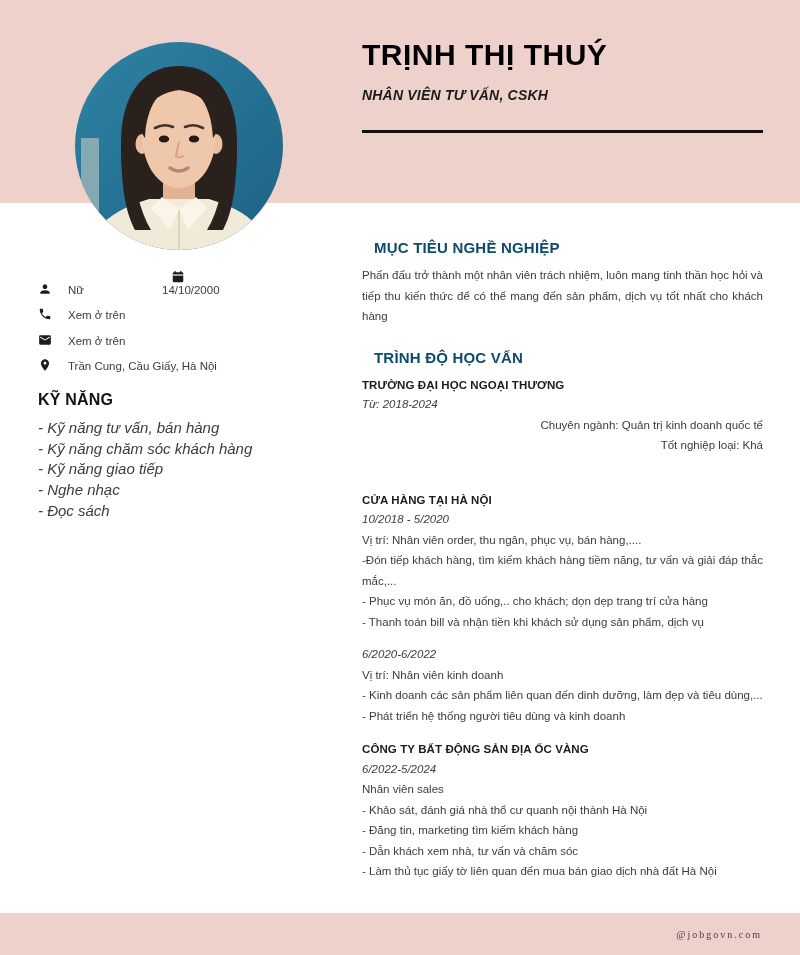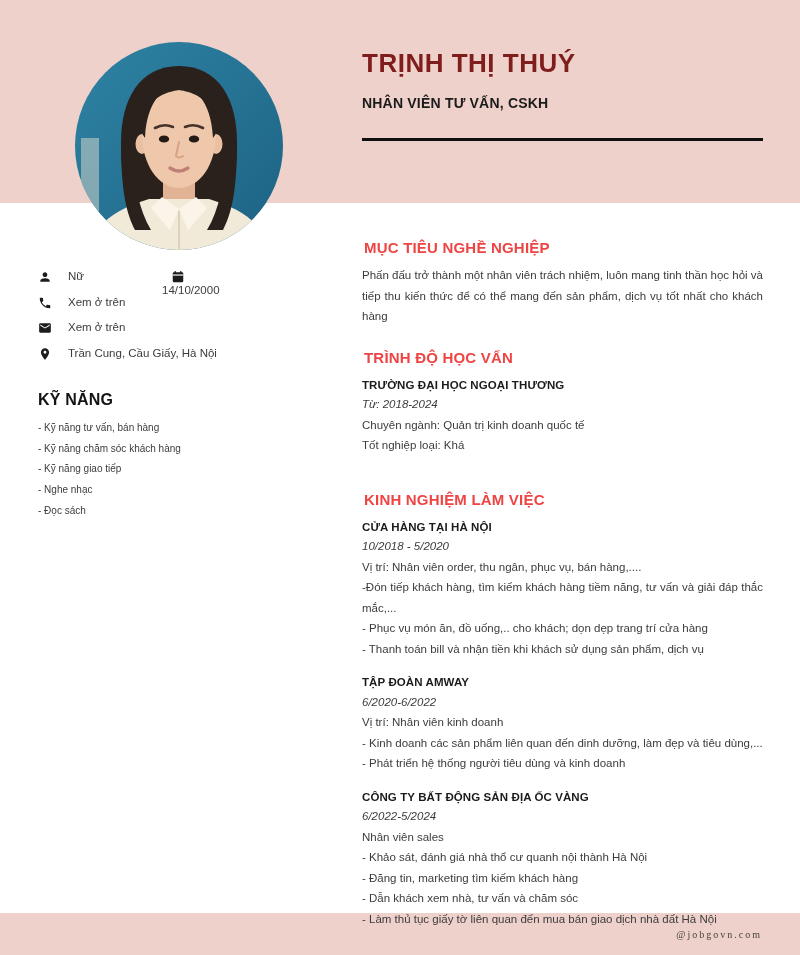--- a/index.html
+++ b/index.html
@@ -16,42 +16,42 @@
     font-size:10px; letter-spacing:2px; color:#4a4440;
   }
 
   .photo {
     position:absolute; left:75px; top:42px; width:208px; height:208px;
     border-radius:50%; overflow:hidden;
   }
   .photo svg { display:block; width:208px; height:208px; }
 
   .header-text { position:absolute; left:362px; top:40px; width:401px; }
-  .name  { font-size:26px; font-weight:700; color:#7f1d1d; line-height:30px; letter-spacing:0.5px;margin-top:8px; }
-  .job-title { margin-top:17px; font-size:14px; font-weight:700; color:#1b1b1b; line-height:17px; letter-spacing:0.2px; }
+  .name  { font-size:30px; font-weight:700; color:#000000; line-height:30px; letter-spacing:0.5px; }
+  .job-title { margin-top:17px; font-size:14px; font-weight:700; color:#1b1b1b; line-height:17px; letter-spacing:0.2px;font-style:italic; }
   .divider { margin-top:26px; width:401px; height:3px; background:#0f0f0f; }
 
   .left-col { position:absolute; left:38px; top:270px; width:302px; }
-  .contact-row { position:relative; height:25.5px; display:flex; align-items:flex-start; font-size:11.5px; color:#3c3c3c; }
+  .contact-row { position:relative; height:25.5px; display:flex; align-items:flex-end; font-size:11.5px; color:#3c3c3c; }
   .icon { width:14px; height:14px; margin-right:16px; flex:none; }
   .icon svg { display:block; width:14px; height:14px; fill:#1c1c1c; }
   .cal-group { position:absolute; left:114px; top:0; height:25.5px; display:flex; align-items:center;flex-direction:column; }
 
   .side-heading { font-size:16px; font-weight:700; color:#141414; line-height:19px; margin:18px 0 9px; letter-spacing:0.2px; }
-  .side-list .list-line { font-size:10px; line-height:20.7px; color:#3c3c3c; }
+  .side-list .list-line { font-size:15px; line-height:20.7px; color:#3c3c3c;font-style:italic; }
 
   .right-col { position:absolute; left:362px; top:238px; width:401px; }
-  .section-heading { font-size:15px; font-weight:700; color:#ef4444; line-height:19px; margin:0 2px 8px; letter-spacing:0.2px; }
+  .section-heading { font-size:15px; font-weight:700; color:#0c4a6e; line-height:19px; margin:0 12px 8px; letter-spacing:0.2px; }
   #education-section  { margin-top:21px; }
   #experience-section { margin-top:34px; }
 
   .body-text { font-size:11.5px; line-height:20.5px; color:#3c3c3c; text-align:justify; }
   .sub-heading { font-size:11.5px; font-weight:700; color:#1b1b1b; line-height:20.5px; letter-spacing:0.1px; }
   .period { font-size:11.5px; font-style:italic; line-height:19.5px; color:#3c3c3c; }
-  .detail-list .list-line { font-size:11.5px; line-height:20.5px; color:#3c3c3c; }
+  .detail-list .list-line { font-size:11.5px; line-height:20.5px; color:#3c3c3c;text-align:right; }
   .job { margin-top:13px; }
   .job:first-child { margin-top:0; }
 </style>
 </head>
 <body>
 
 <div class="page">
 
   <div class="band-top"></div>
   <div class="band-bottom"></div>
@@ -178,32 +178,30 @@
       <h2 class="section-heading">TRÌNH ĐỘ HỌC VẤN</h2>
       <div class="sub-heading">TRƯỜNG ĐẠI HỌC NGOẠI THƯƠNG</div>
       <div class="period">Từ: 2018-2024</div>
       <div class="detail-list">
           <div class="list-line">Chuyên ngành: Quản trị kinh doanh quốc tế</div>
           <div class="list-line">Tốt nghiệp loại: Khá</div>
         </div>
     </section>
 
     <section id="experience-section">
-      <h2 class="section-heading">KINH NGHIỆM LÀM VIỆC</h2>
       <div id="jobs">
           <div class="job">
             <div class="sub-heading">CỬA HÀNG TẠI HÀ NỘI</div>
             <div class="period">10/2018 - 5/2020</div>
             <div class="body-text">Vị trí: Nhân viên order, thu ngân, phục vụ, bán hàng,....</div>
             <div class="body-text">-Đón tiếp khách hàng, tìm kiếm khách hàng tiềm năng, tư vấn và giải đáp thắc mắc,...</div>
             <div class="body-text">- Phục vụ món ăn, đồ uống,.. cho khách; dọn dẹp trang trí cửa hàng</div>
             <div class="body-text">- Thanh toán bill và nhận tiền khi khách sử dụng sản phẩm, dịch vụ</div>
           </div>
           <div class="job">
-            <div class="sub-heading">TẬP ĐOÀN AMWAY</div>
             <div class="period">6/2020-6/2022</div>
             <div class="body-text">Vị trí: Nhân viên kinh doanh</div>
             <div class="body-text">- Kinh doanh các sản phẩm liên quan đến dinh dưỡng, làm đẹp và tiêu dùng,...</div>
             <div class="body-text">- Phát triển hệ thống người tiêu dùng và kinh doanh</div>
           </div>
           <div class="job">
             <div class="sub-heading">CÔNG TY BẤT ĐỘNG SẢN ĐỊA ỐC VÀNG</div>
             <div class="period">6/2022-5/2024</div>
             <div class="body-text">Nhân viên sales</div>
             <div class="body-text">- Khảo sát, đánh giá nhà thổ cư quanh nội thành Hà Nội</div>

